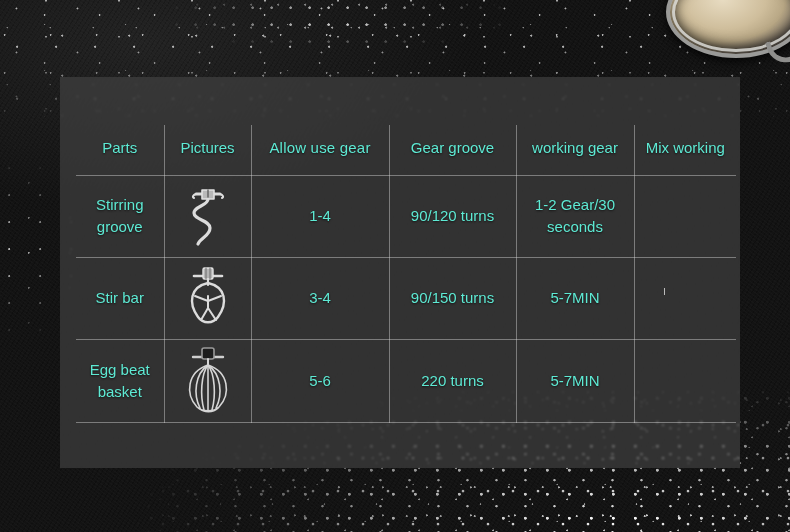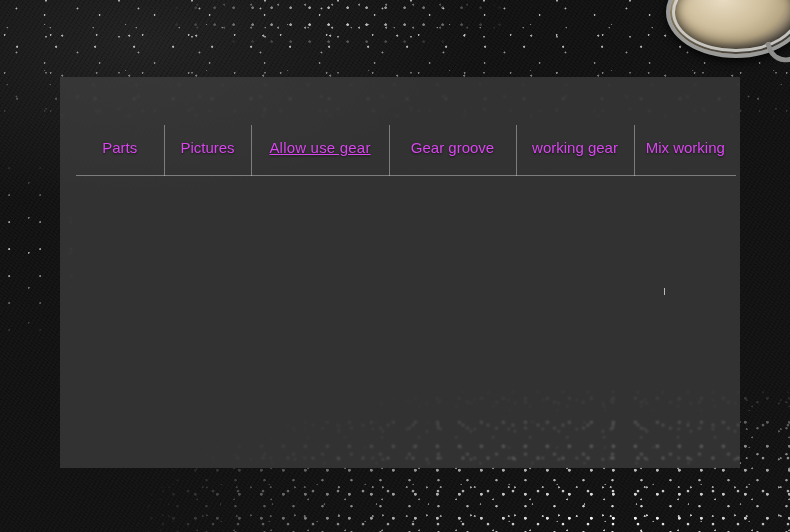--- a/index.html
+++ b/index.html
@@ -123,21 +123,21 @@
 
   
   #spec-table {
     position:absolute;
     left:16px; top:48px;
     width:644px;
     border-collapse:collapse;
     table-layout:fixed;
   }
   #spec-table th, #spec-table td {
-    color:#d946ef;
+    color:#5eead4;
     font-weight:400;
     text-align:center;
     vertical-align:middle;
     border-right:1px solid rgba(216,216,216,.45);
     border-bottom:1px solid rgba(216,216,216,.45);
     padding:4px 4px;
     line-height:1.45;
     text-shadow:0 1px 2px rgba(0,0,0,.6);
   }
   #spec-table th:last-child, #spec-table td:last-child { border-right:none; }
@@ -153,21 +153,21 @@
   .col-gear     { width:138px; }
   .col-speed    { width:127px; }
   .col-time     { width:118px; }
   .col-mix      { width:102px; }
 
   td.cell-parts    { font-size:15px; }
   td.cell-time     { text-align:left; padding-left:14px; }
   td.cell-time.wrap{ text-align:center; padding-left:4px; }
   td.cell-pictures { padding:2px; }
 
-  .hdr-allow { letter-spacing:.2px;text-decoration:underline; }
+  .hdr-allow { letter-spacing:.2px; }
 
   .tiny-mark {
     position:absolute;
     left:604px; top:211px;
     width:1px; height:7px;
     background:rgba(235,235,235,.75);
   }
 
   
   .part-svg { display:block; margin:0 auto; }
@@ -207,21 +207,79 @@
           <th>Parts</th>
           <th>Pictures</th>
           <th class="hdr-allow">Allow use  gear</th>
           <th>Gear groove</th>
           <th>working gear</th>
           <th>Mix working</th>
         </tr>
       </thead>
       <tbody>
 
-
-
+        <tr>
+          <td class="cell-parts">Stirring groove</td>
+          <td class="cell-pictures">
+            <svg class="part-svg" width="64" height="68" viewBox="0 0 64 68" fill="none" stroke="#dcdcdc" stroke-width="2.4" stroke-linecap="round" stroke-linejoin="round">
+              <path d="M20 12 L44 12" stroke-width="3"></path>
+              <path d="M26 8 L26 17 L38 17 L38 8 Z" fill="#b9b9b9" stroke="#e2e2e2" stroke-width="1.6"></path>
+              <path d="M32 8 L32 17" stroke="#606060" stroke-width="1.4"></path>
+              <path d="M32 17 C 32 24, 18 24, 18 31 C 18 38, 34 38, 34 46 C 34 54, 24 56, 22 62" stroke-width="3.2"></path>
+              <path d="M20 12 C 17 13, 16 15, 18 16" stroke-width="2"></path>
+              <path d="M44 12 C 47 13, 48 15, 46 16" stroke-width="2"></path>
+            </svg>
+          </td>
+          <td>1-4</td>
+          <td>90/120 turns</td>
+          <td class="cell-time wrap">1-2 Gear/30 seconds</td>
+          <td></td>
+        </tr>
+
+        <tr>
+          <td class="cell-parts">Stir bar</td>
+          <td class="cell-pictures">
+            <svg class="part-svg" width="64" height="70" viewBox="0 0 64 70" fill="none" stroke="#dcdcdc" stroke-width="2.2" stroke-linecap="round" stroke-linejoin="round">
+              <path d="M18 13 L46 13" stroke-width="2.6"></path>
+              <rect x="27" y="5" width="10" height="11" rx="1.5" fill="#b5b5b5" stroke="#e4e4e4" stroke-width="1.4"></rect>
+              <path d="M30 5 L30 16 M34 5 L34 16" stroke="#6a6a6a" stroke-width="1"></path>
+              <path d="M32 16 L32 22" stroke-width="2.2"></path>
+              <path d="M32 20 C 14 24, 12 40, 22 54 C 27 61, 37 61, 42 54 C 52 40, 50 24, 32 20 Z" stroke-width="2.4"></path>
+              <path d="M32 33 L32 45" stroke-width="2"></path>
+              <path d="M32 38 L19 33" stroke-width="2"></path>
+              <path d="M32 38 L45 33" stroke-width="2"></path>
+              <path d="M32 45 L25 57 M32 45 L40 57" stroke-width="2"></path>
+            </svg>
+          </td>
+          <td>3-4</td>
+          <td>90/150 turns</td>
+          <td class="cell-time">5-7MIN</td>
+          <td></td>
+        </tr>
+
+        <tr>
+          <td class="cell-parts">Egg beat basket</td>
+          <td class="cell-pictures">
+            <svg class="part-svg" width="66" height="74" viewBox="0 0 66 74" fill="none" stroke="#d6d6d6" stroke-width="1.6" stroke-linecap="round" stroke-linejoin="round">
+              <path d="M18 13 L48 13" stroke="#cfcfcf" stroke-width="2.4"></path>
+              <rect x="27" y="4" width="12" height="11" rx="2" fill="#1d1d1d" stroke="#9a9a9a" stroke-width="1.6"></rect>
+              <path d="M33 15 L33 22" stroke-width="2"></path>
+              <path d="M33 21 C 12 28, 10 50, 22 63 C 27 68, 39 68, 44 63 C 56 50, 54 28, 33 21 Z"></path>
+              <path d="M33 21 C 20 30, 18 50, 25 64"></path>
+              <path d="M33 21 C 46 30, 48 50, 41 64"></path>
+              <path d="M33 21 C 26 30, 25 52, 29 66"></path>
+              <path d="M33 21 C 40 30, 41 52, 37 66"></path>
+              <path d="M33 21 L33 67"></path>
+              <path d="M24 64 C 29 69, 38 69, 43 64"></path>
+            </svg>
+          </td>
+          <td>5-6</td>
+          <td>220 turns</td>
+          <td class="cell-time">5-7MIN</td>
+          <td></td>
+        </tr>
 
       </tbody>
     </table>
 
     <div class="tiny-mark"></div>
   </div>
 </div>
 
 </body></html>

